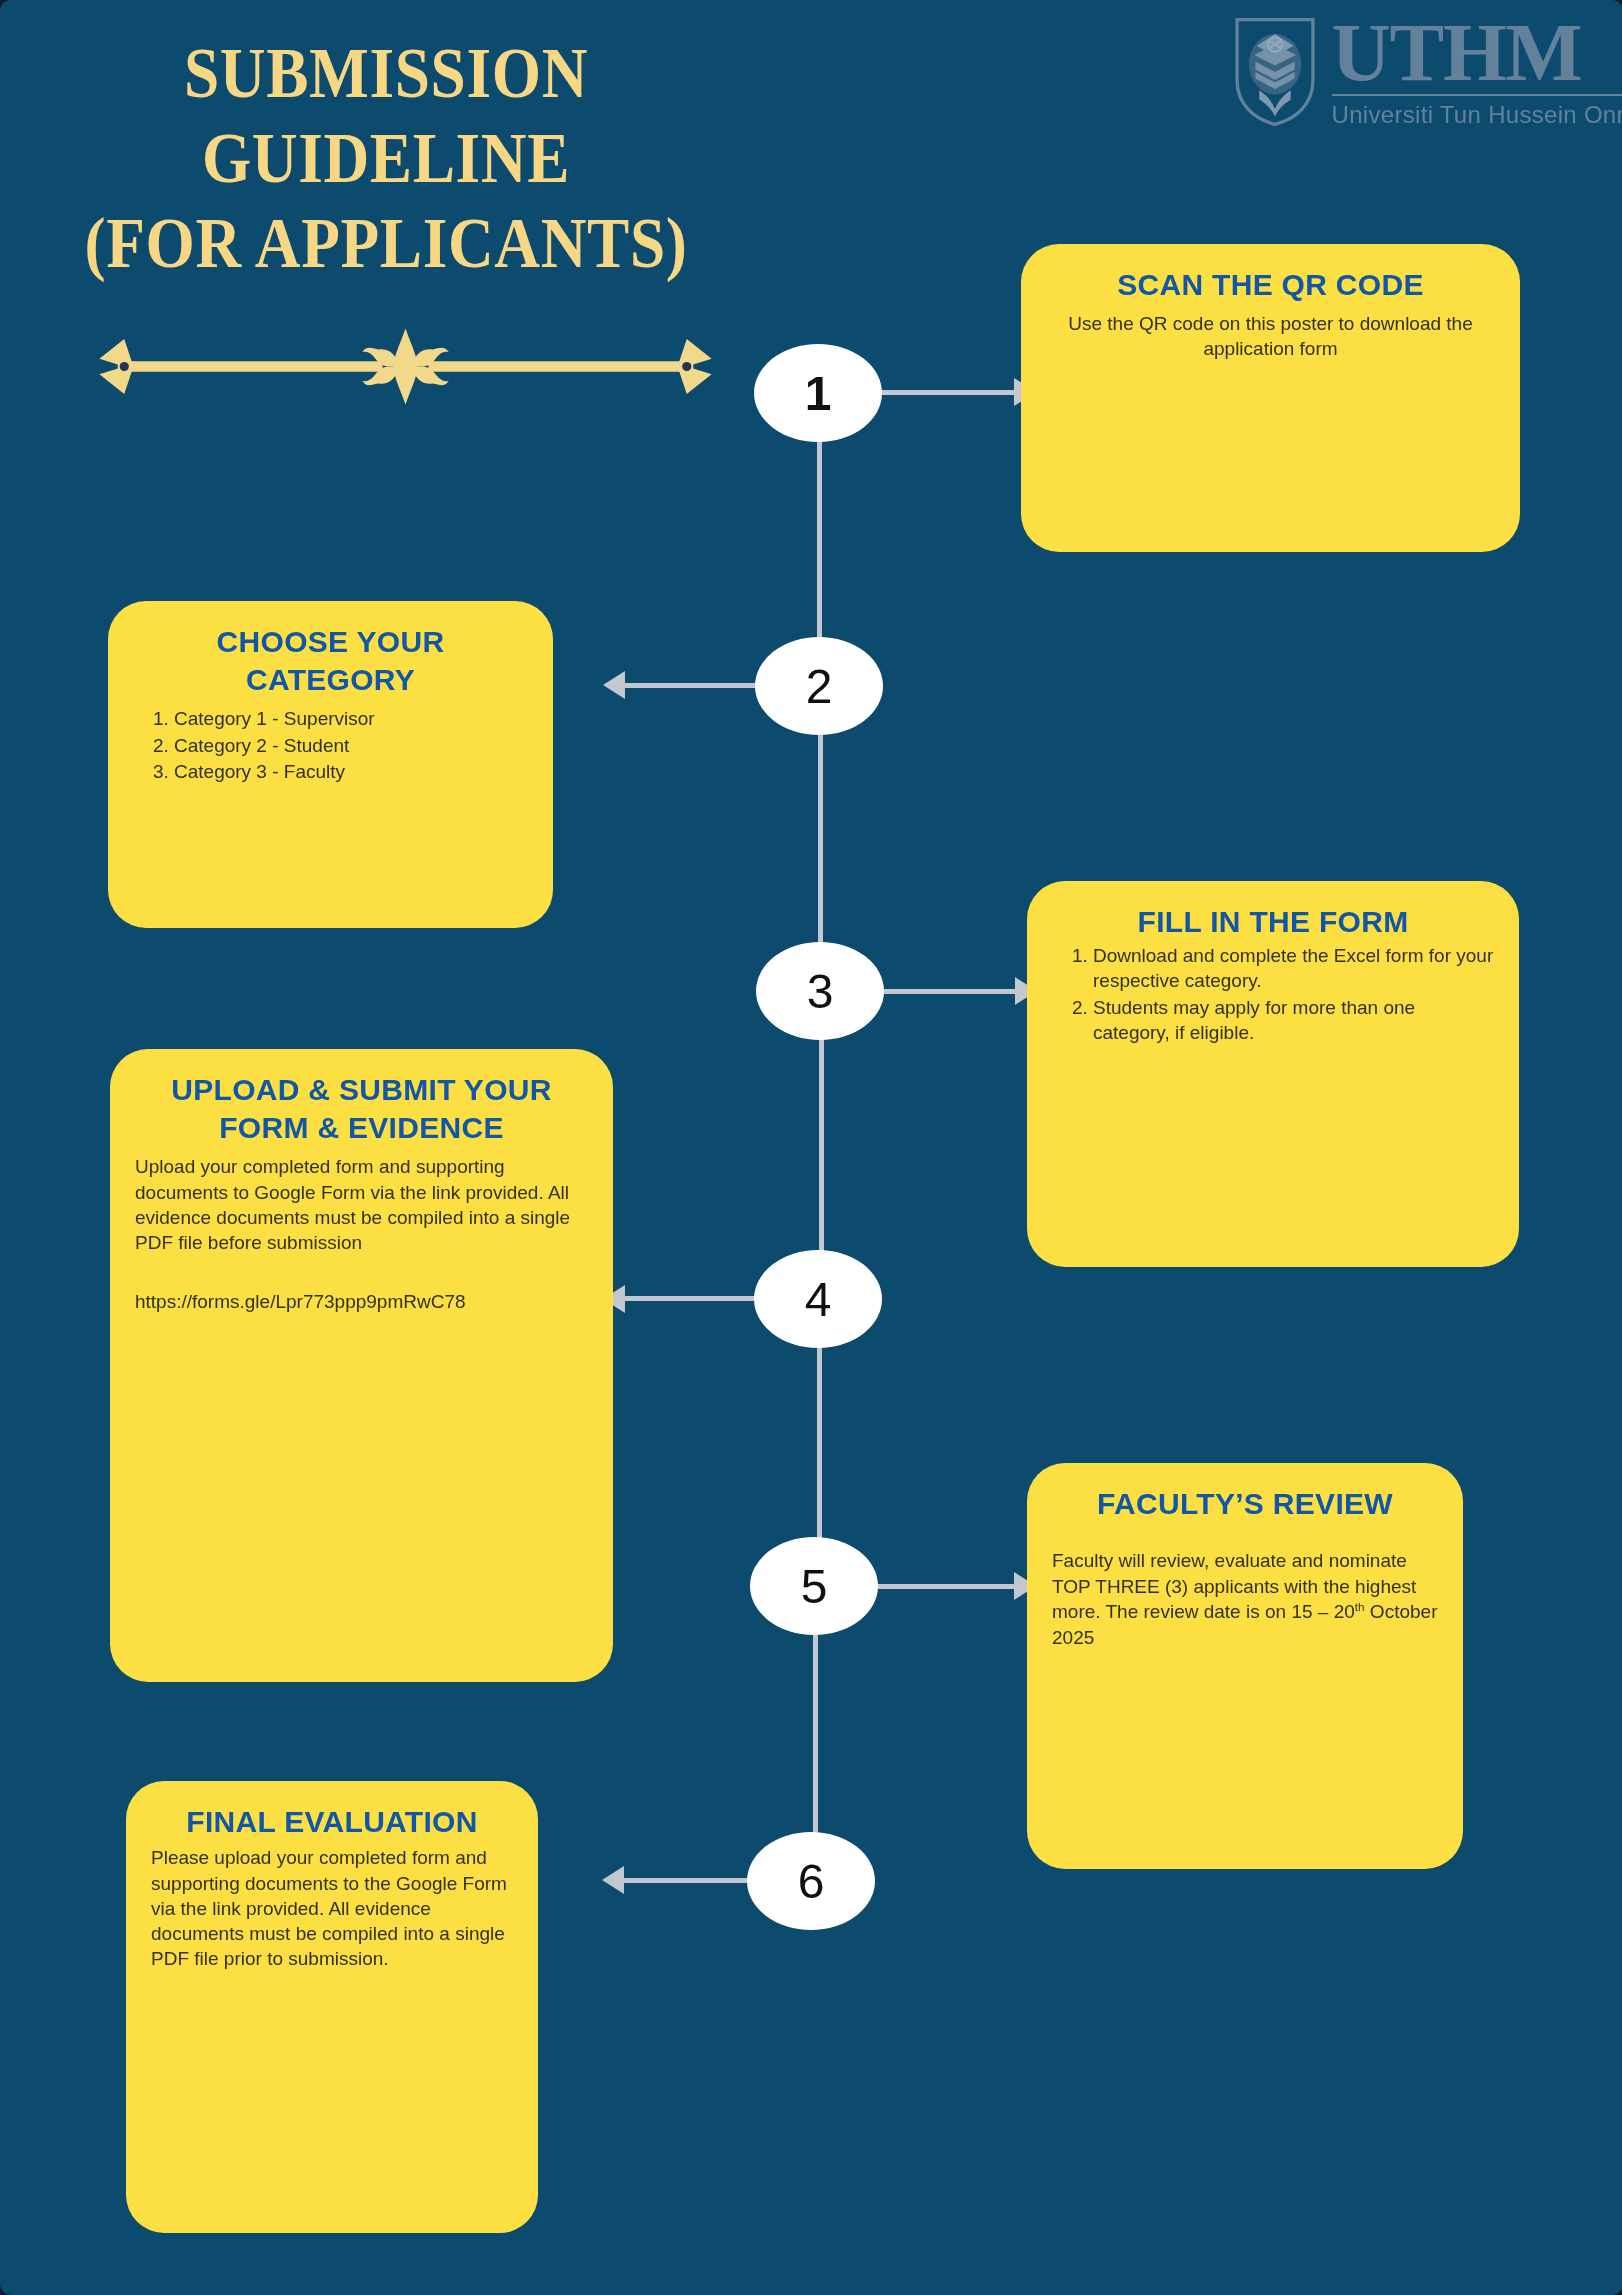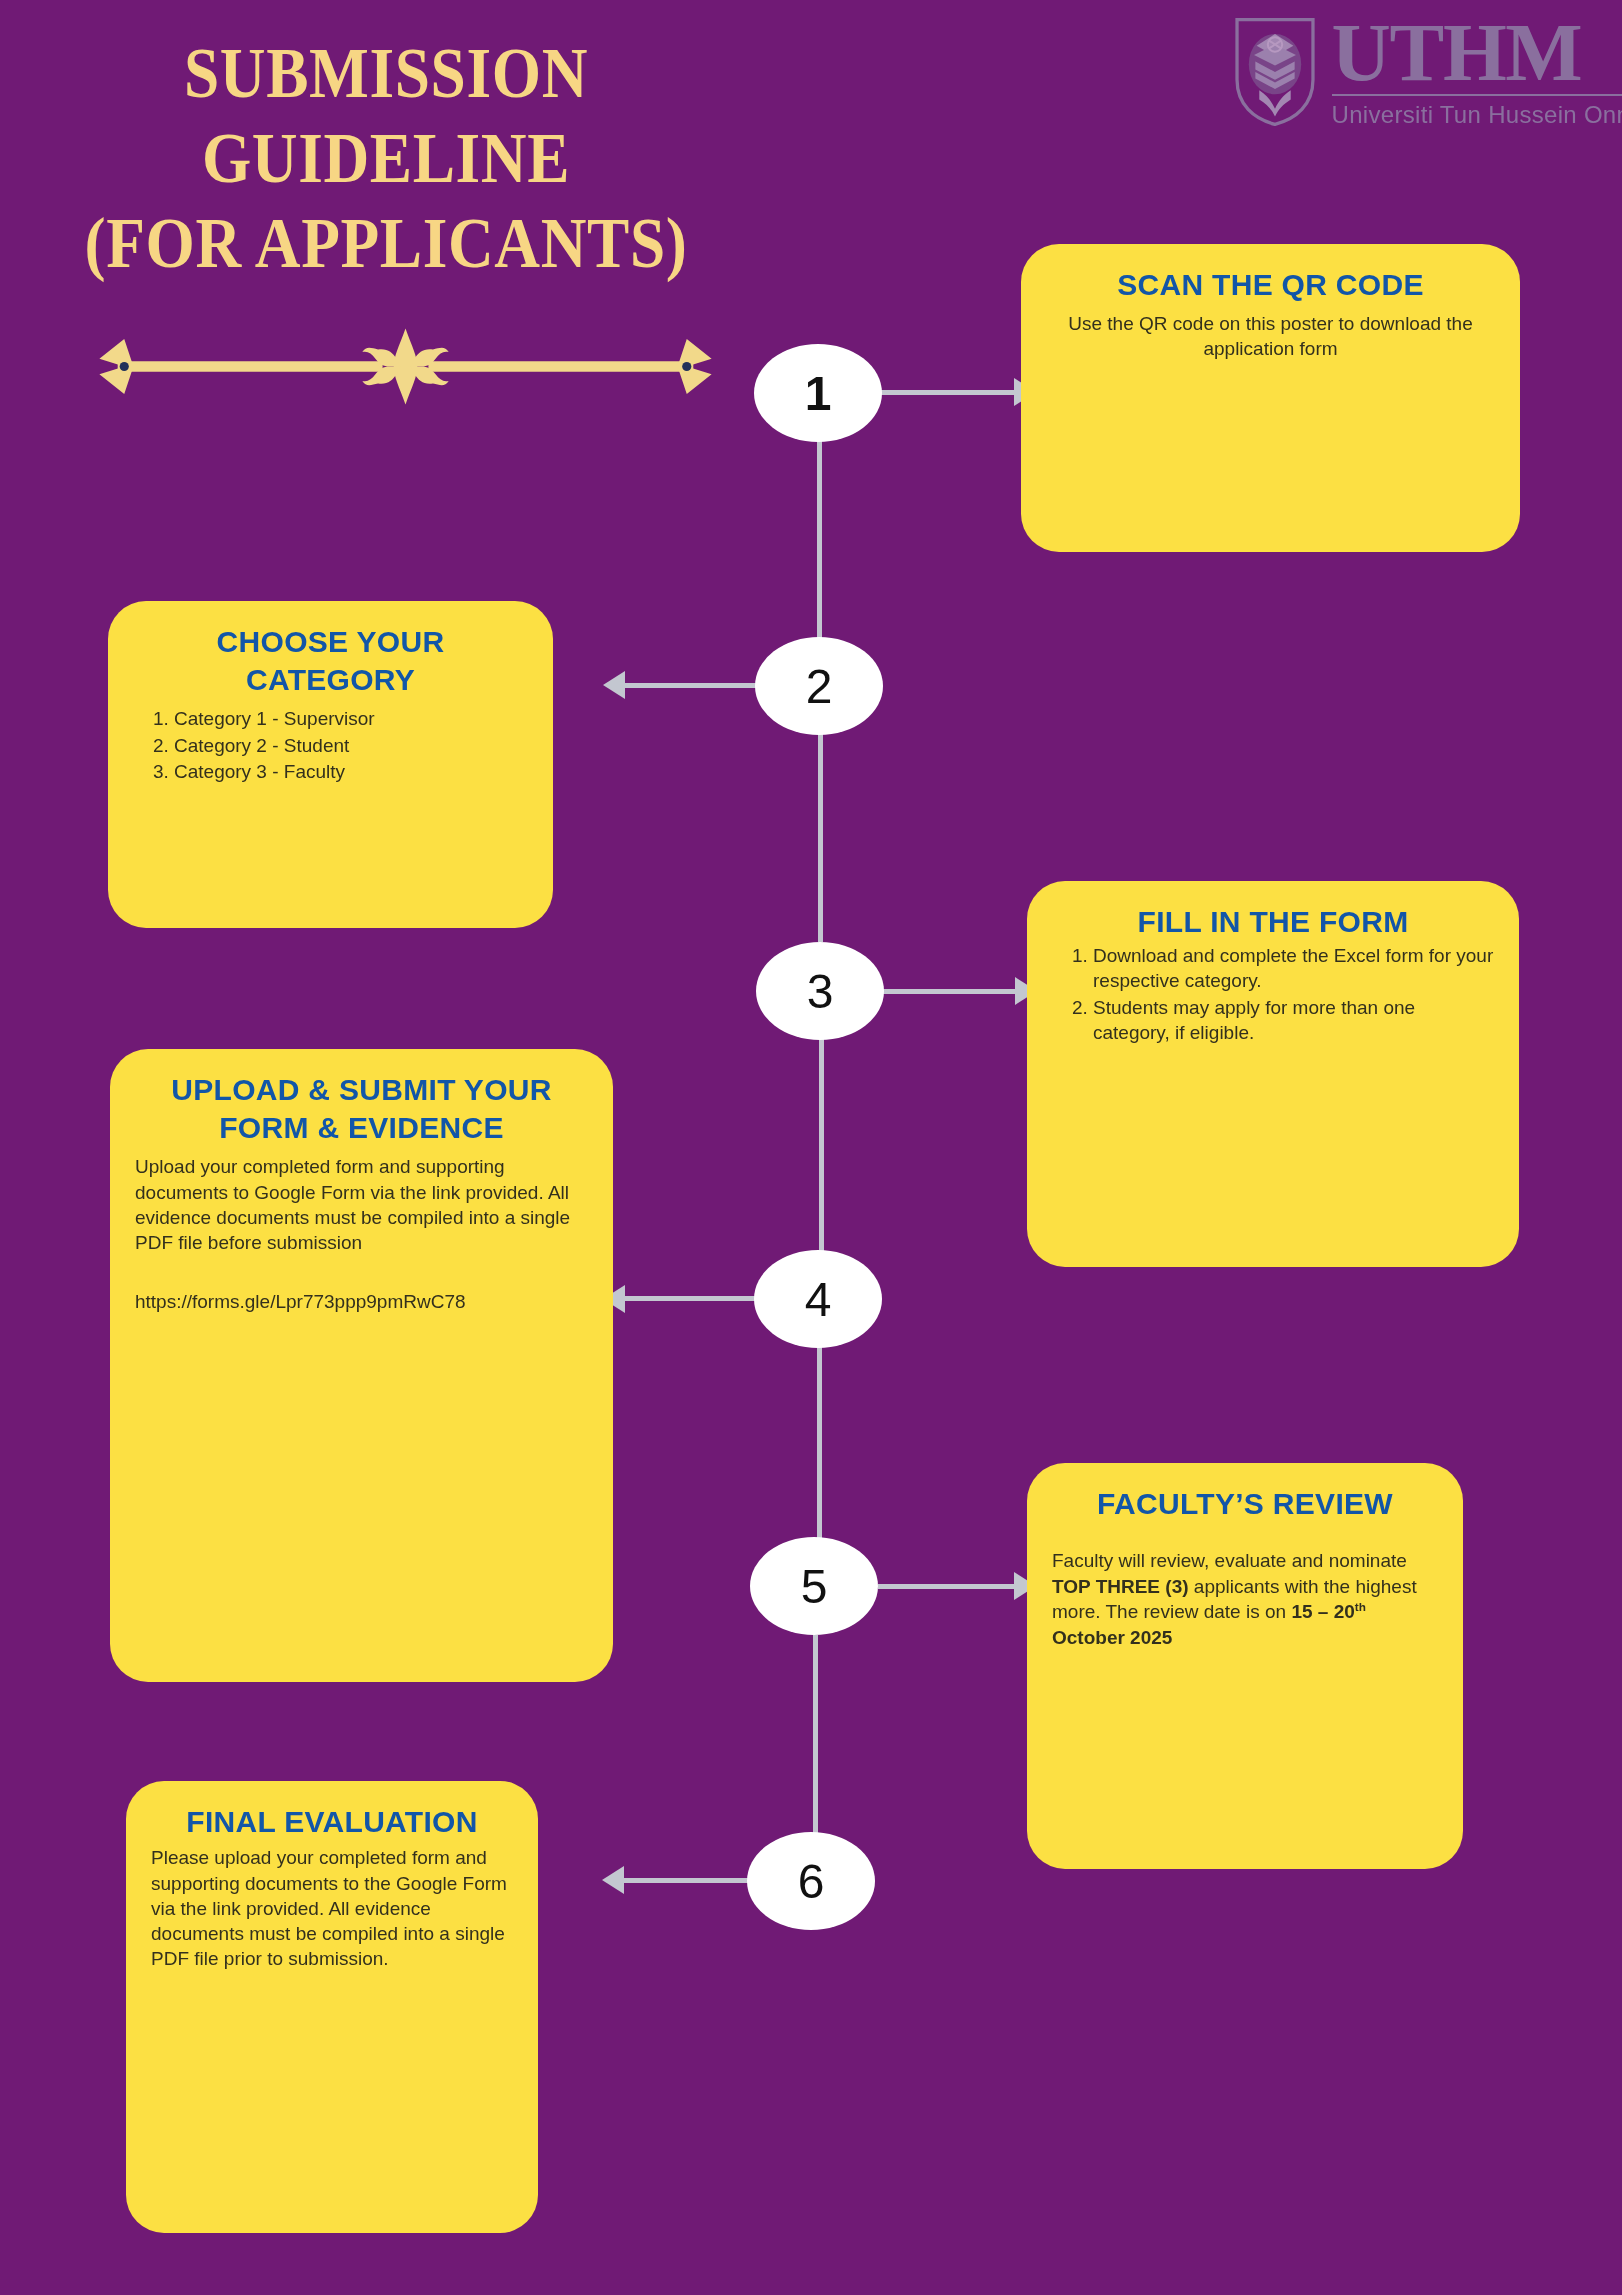--- a/index.html
+++ b/index.html
@@ -9,21 +9,22 @@
   }
   #poster {
     position: relative;
     width: 1623px;
     height: 2295px;
     overflow: hidden;
     font-family: "Liberation Sans", sans-serif;
     background:
       radial-gradient(ellipse 150% 90% at 50% 45%, #2a3b66 0%, #26375f 35%, #1e2d51 65%, #1a2746 100%),
       linear-gradient(180deg, #1c2a4e 0%, #233congress 100%);
-    background-color: #701a75;
+    background-color: #0c4a6e;
+    border-radius: 11px;
   }
   
   #title-block {
     position: absolute;
     left: 39px;
     top: 31px;
     width: 694px;
     text-align: center;
   }
   #title-block .tline {
@@ -151,21 +152,21 @@
     line-height: 1.33;
     margin: 0;
   }
   .card p.center { text-align: center; }
   .card ol {
     margin: 0;
     padding-left: 41px;
   }
   .card ol li { margin: 0 0 1.3px 0; }
   .card .url { margin-top: 34px; word-break: break-all; }
-  .card b { font-weight: bold; }
+  .card b { font-weight: normal; }
   .card sup { font-size: 0.62em; vertical-align: super; }
 </style>
 </head>
 <body>
 
 <div id="poster">
 
   <div id="title-block">
     <div class="tline">SUBMISSION</div>
     <div class="tline">GUIDELINE</div>

